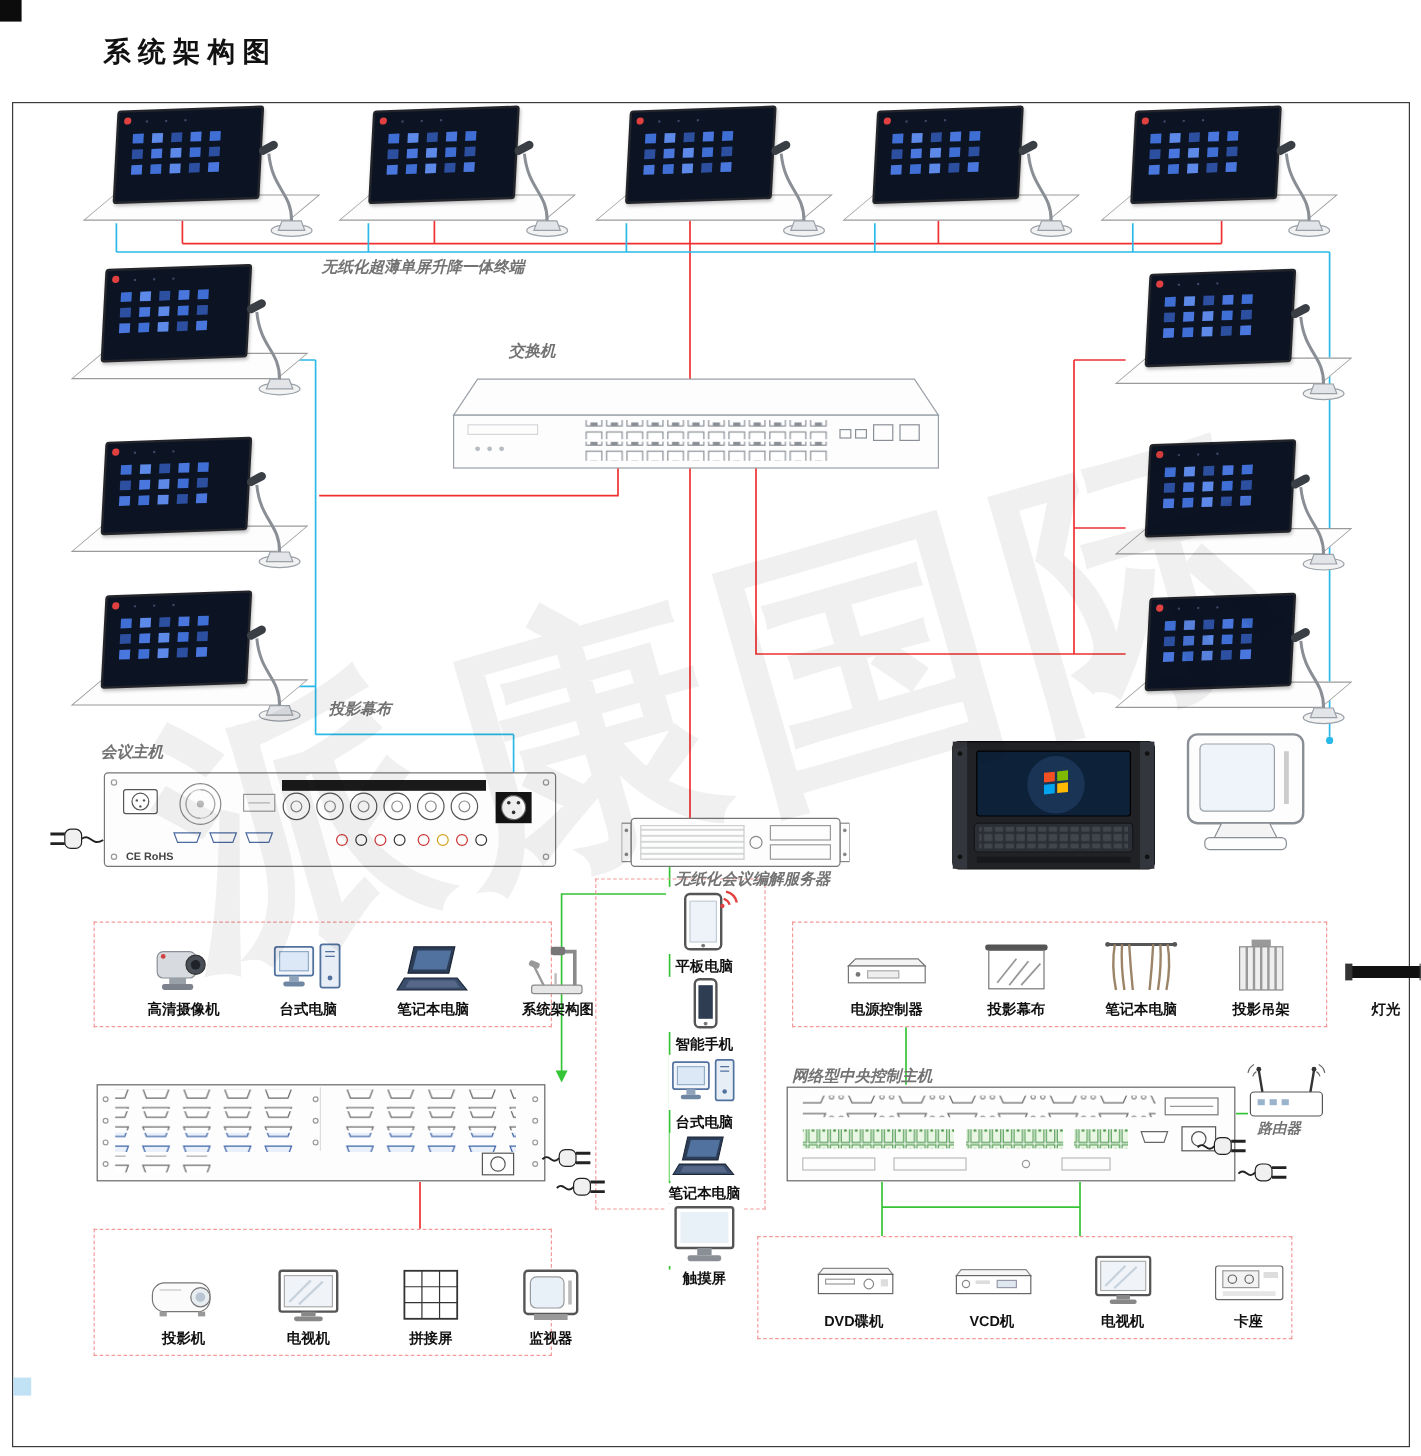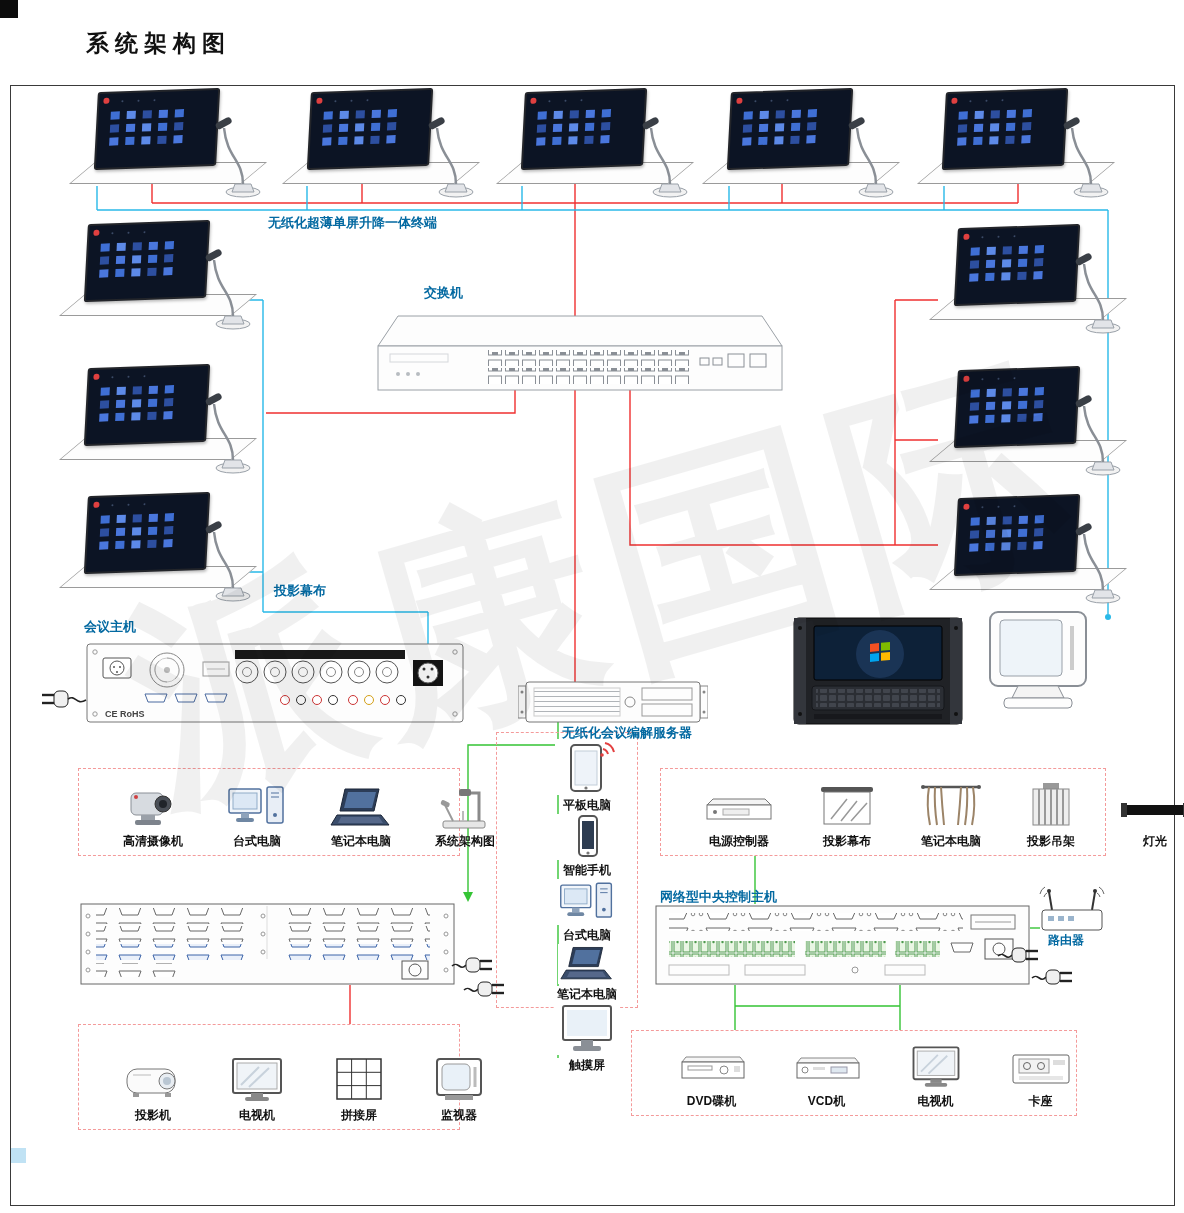--- a/index.html
+++ b/index.html
@@ -7,21 +7,21 @@
           font-family:"Liberation Sans","DejaVu Sans",sans-serif;color:#111;}
   .wires{position:absolute;left:0;top:0;z-index:1;pointer-events:none;}
   .wr{stroke:#f03030;fill:none;stroke-width:1.4}
   .wc{stroke:#29b9e8;fill:none;stroke-width:1.4}
   .wg{stroke:#35c435;fill:none;stroke-width:1.4}
   .fc{fill:#29b9e8}.fg{fill:#35c435}
   .frame{position:absolute;left:10px;top:85px;width:1163px;height:1119px;border:1px solid #3a3a3a;z-index:0;}
   .corner-sq{position:absolute;left:0;top:0;width:18px;height:18px;background:#0c0c0c;z-index:5;}
   .corner-blue{position:absolute;left:11px;top:1148px;width:15px;height:15px;background:#b5ddf2;opacity:.85;z-index:5;}
   .title{position:absolute;left:86px;top:28px;font-size:23px;font-weight:bold;letter-spacing:6px;z-index:5;}
-  .lbl{position:absolute;font-weight:bold;color:#0369a1;font-size:13px;white-space:nowrap;z-index:4;}
+  .lbl{position:absolute;font-weight:bold;color:#737373;font-size:13px;white-space:nowrap;z-index:4;font-style:italic;}
   .lbl.small{font-size:12px;}
   .dev{position:absolute;z-index:3;}
   
   .terminal{position:absolute;width:205px;height:110px;z-index:2;}
   .t-base{position:absolute;left:12px;top:72px;width:170px;height:20px;background:#fdfdfd;
           border:1px solid #9a9a9a;transform:skewX(-50deg);}
   .t-screen{position:absolute;left:26px;top:0;width:118px;height:74px;background:#0c1424;
             border:2px solid #23252a;border-radius:3px;transform:skewX(-5deg) rotate(-2deg);
             box-shadow:1px 2px 3px rgba(0,0,0,.25);}
   .t-screen::before{content:"";position:absolute;left:4px;top:4px;width:6px;height:6px;border-radius:50%;

